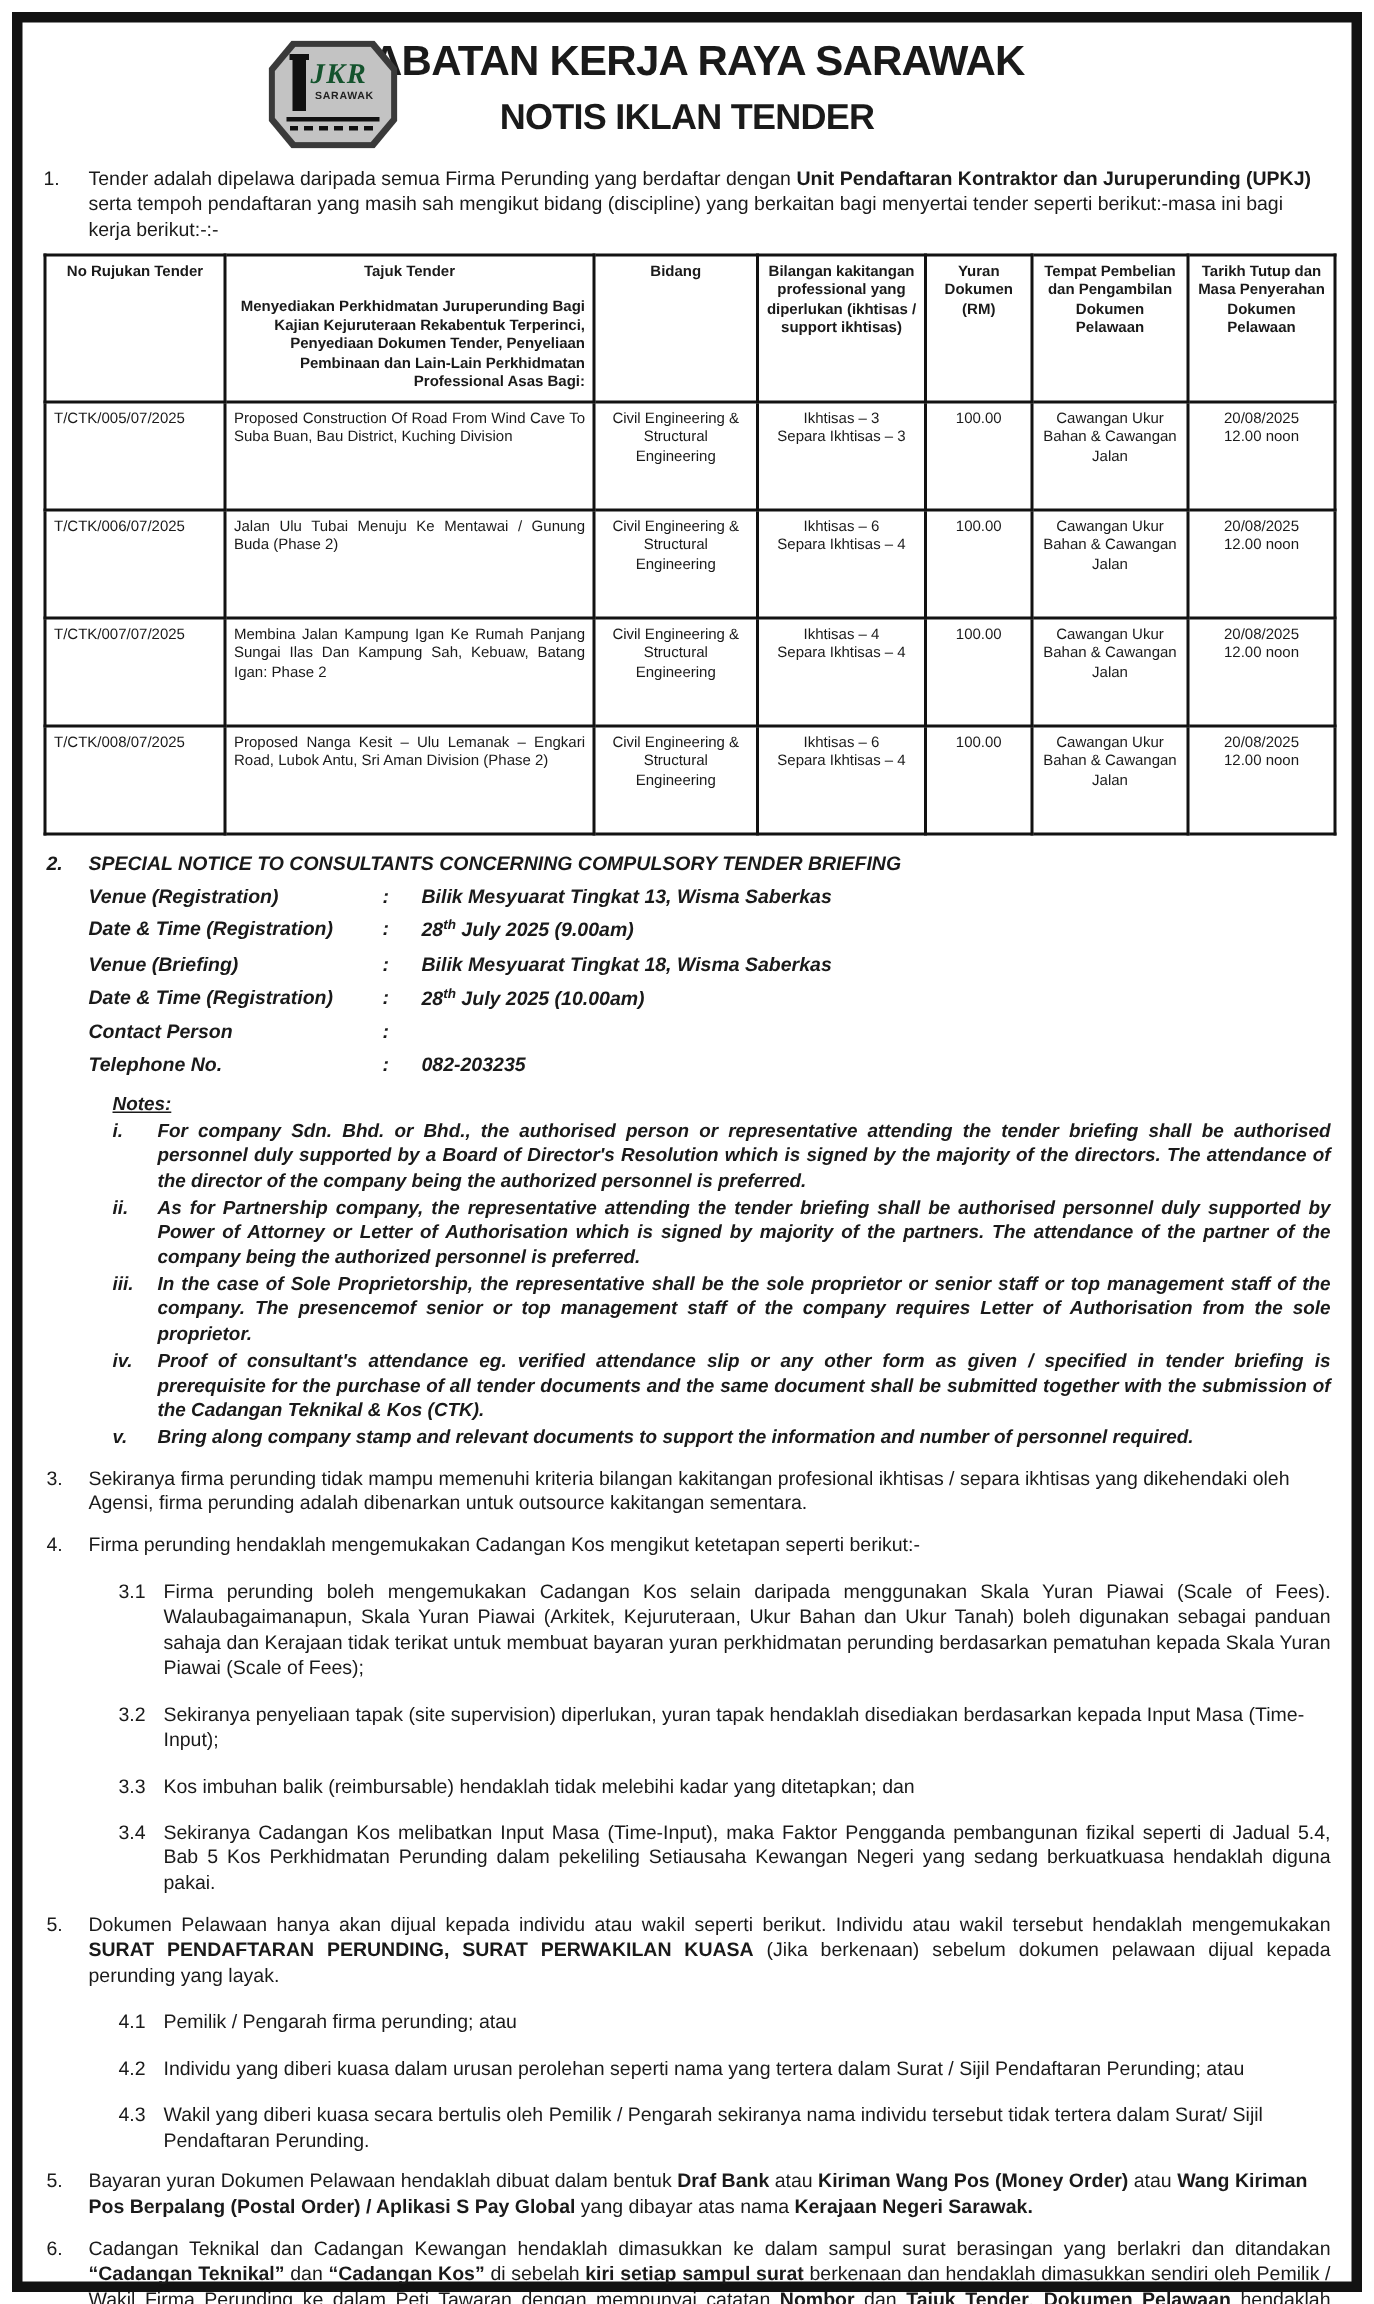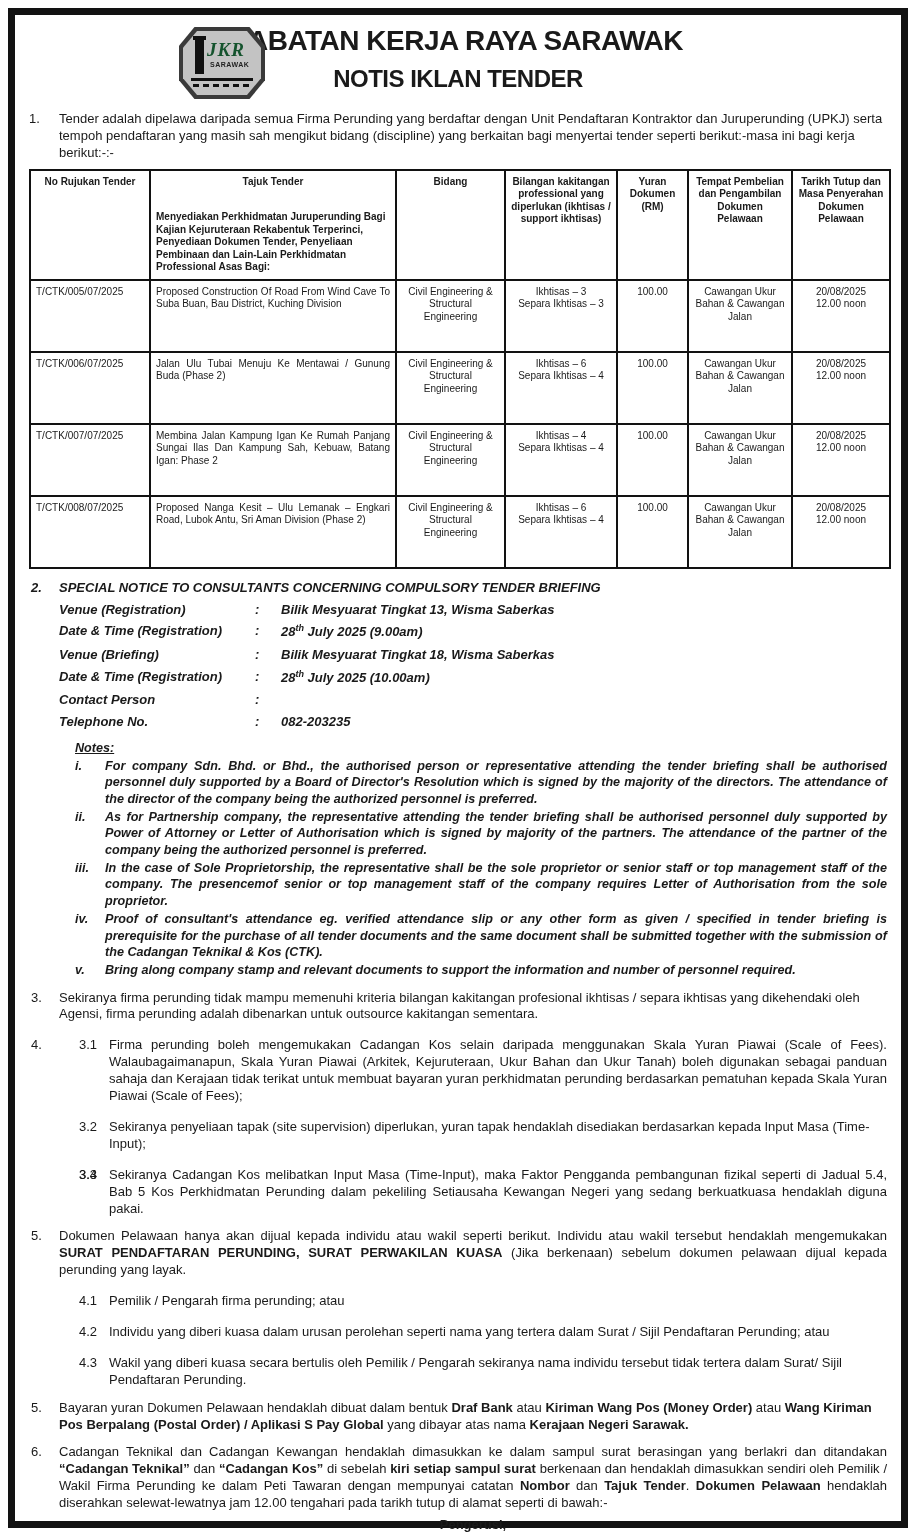--- a/index.html
+++ b/index.html
@@ -57,21 +57,21 @@
   .item.first > .num { left: 0; }
   sup { font-size: 9px; }
   
   table.tender {
     width: 860px; margin: 7px 0 0 0;
     border-collapse: collapse; table-layout: fixed;
     font-size: 10px; line-height: 1.25;
   }
   table.tender th, table.tender td { border: 2px solid #121212; vertical-align: top; padding: 5px 5px; }
   table.tender th { font-weight: 700; text-align: center; }
-  .col2sub { margin-top: 23px; font-weight: 700; text-align: left; }
+  .col2sub { margin-top: 11px; font-weight: 700; text-align: right; }
   td.c-ref { text-align: left; padding-top: 8px; }
   td.c-title { text-align: justify; padding-top: 8px; }
   td.c-center { text-align: center; padding-top: 8px; }
   table.tender td { height: 72px; }
   
   .sec2 { font-style: italic; font-weight: 700; }
   .sec2 .heading { font-size: 13px; }
   .kv { display: flex; font-size: 13px; line-height: 1.3; margin-top: 5px; }
   .kv .k { width: 196px; flex: none; }
   .kv .colon { width: 26px; flex: none; }
@@ -106,21 +106,21 @@
         </div>
       </div>
       <div class="title-block">
         <div class="doc-title">JABATAN KERJA RAYA SARAWAK</div>
         <div class="doc-subtitle">NOTIS IKLAN TENDER</div>
       </div>
     </div>
 
     <div class="item first" style="margin-top:4px;">
       <span class="num">1.</span>
-      <span><span>Tender adalah dipelawa daripada semua Firma Perunding yang berdaftar dengan </span><span style="font-weight: 400;">Unit Pendaftaran Kontraktor dan Juruperunding (UPKJ)</span><span> serta tempoh pendaftaran yang masih sah mengikut bidang (discipline) yang berkaitan bagi menyertai tender seperti berikut:-masa ini bagi kerja berikut:-:-</span></span>
+      <span><span>Tender adalah dipelawa daripada semua Firma Perunding yang berdaftar dengan </span><span style="font-weight: 700;">Unit Pendaftaran Kontraktor dan Juruperunding (UPKJ)</span><span> serta tempoh pendaftaran yang masih sah mengikut bidang (discipline) yang berkaitan bagi menyertai tender seperti berikut:-masa ini bagi kerja berikut:-:-</span></span>
     </div>
 
     <table class="tender">
       <colgroup>
         <col style="width:120px">
           <col style="width:246px">
           <col style="width:109px">
           <col style="width:112px">
         <col style="width:71px">
           <col style="width:104px">
@@ -260,31 +260,33 @@
       </div>
     </div>
 
     <div class="item" style="margin-top:11px;">
       <span class="num">3.</span>
       <span>Sekiranya firma perunding tidak mampu memenuhi kriteria bilangan kakitangan profesional ikhtisas / separa ikhtisas yang dikehendaki oleh Agensi, firma perunding adalah dibenarkan untuk outsource kakitangan sementara.</span>
     </div>
 
     <div class="item" style="margin-top:11px;">
       <span class="num">4.</span>
+      <div>Firma perunding hendaklah mengemukakan Cadangan Kos mengikut ketetapan seperti berikut:-</div>
       <div class="sub-wrap">
         <div class="sub-item justify">
           <span class="sn">3.1</span>
           <span>Firma perunding boleh mengemukakan Cadangan Kos selain daripada menggunakan Skala Yuran Piawai (Scale of Fees). Walaubagaimanapun, Skala Yuran Piawai (Arkitek, Kejuruteraan, Ukur Bahan dan Ukur Tanah) boleh digunakan sebagai panduan sahaja dan Kerajaan tidak terikat untuk membuat bayaran yuran perkhidmatan perunding berdasarkan pematuhan kepada Skala Yuran Piawai (Scale of Fees);</span>
         </div>
         <div class="sub-item">
           <span class="sn">3.2</span>
           <span>Sekiranya penyeliaan tapak (site supervision) diperlukan, yuran tapak hendaklah disediakan berdasarkan kepada Input Masa (Time-Input);</span>
         </div>
         <div class="sub-item">
           <span class="sn">3.3</span>
+          <span>Kos imbuhan balik (reimbursable) hendaklah tidak melebihi kadar yang ditetapkan; dan</span>
         </div>
         <div class="sub-item justify">
           <span class="sn">3.4</span>
           <span>Sekiranya Cadangan Kos melibatkan Input Masa (Time-Input), maka Faktor Pengganda pembangunan fizikal seperti di Jadual 5.4, Bab 5 Kos Perkhidmatan Perunding dalam pekeliling Setiausaha Kewangan Negeri yang sedang berkuatkuasa hendaklah diguna pakai.</span>
         </div>
       </div>
     </div>
 
     <div class="item" style="margin-top:11px;">
       <span class="num">5.</span>

